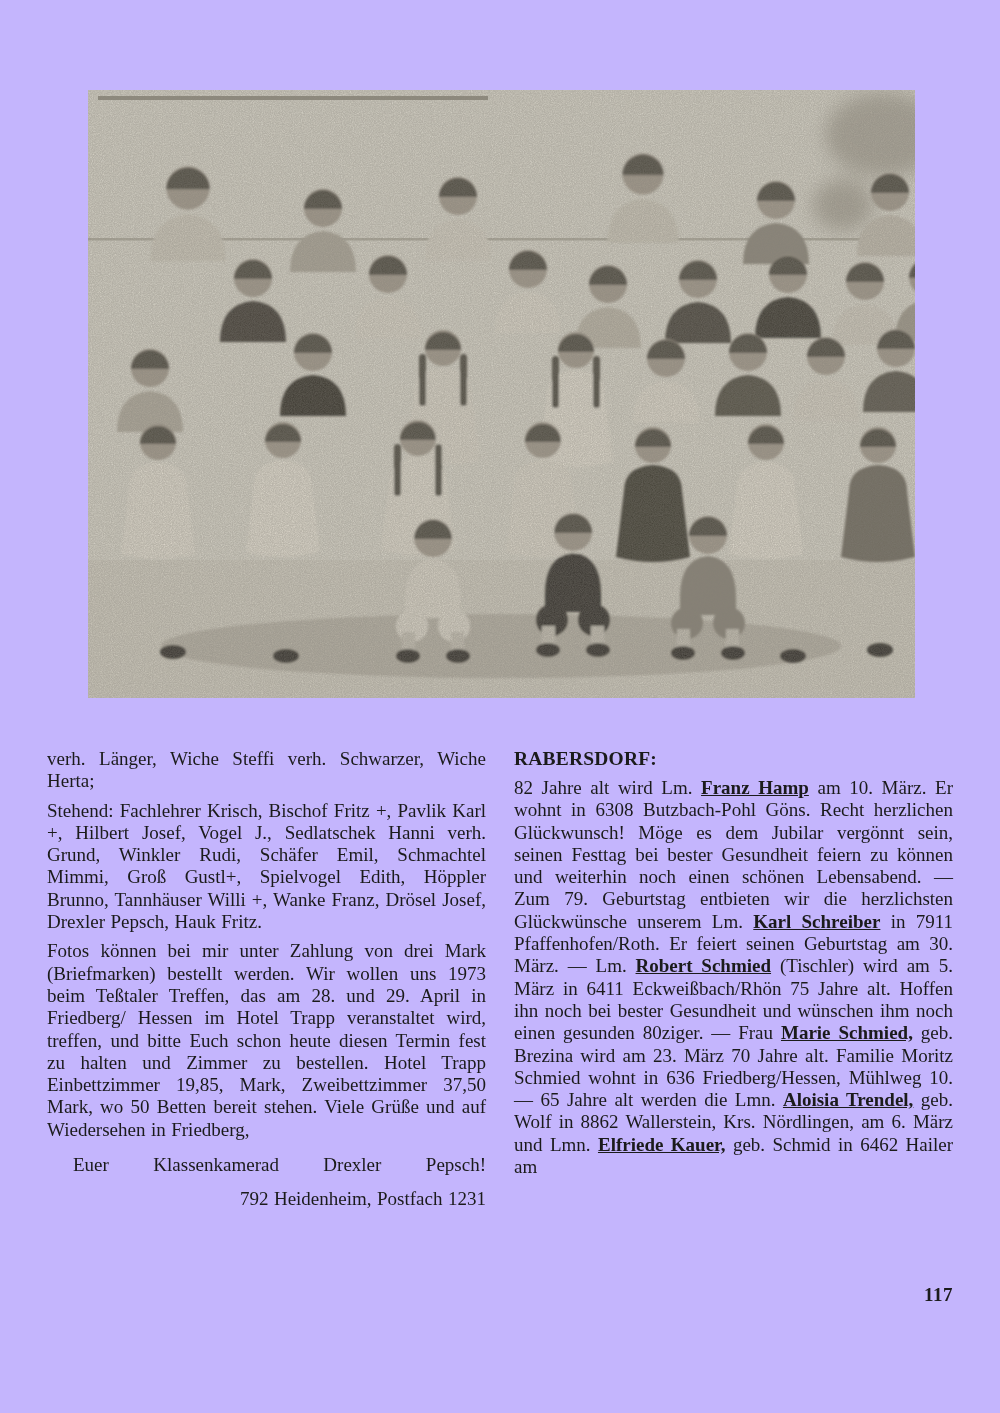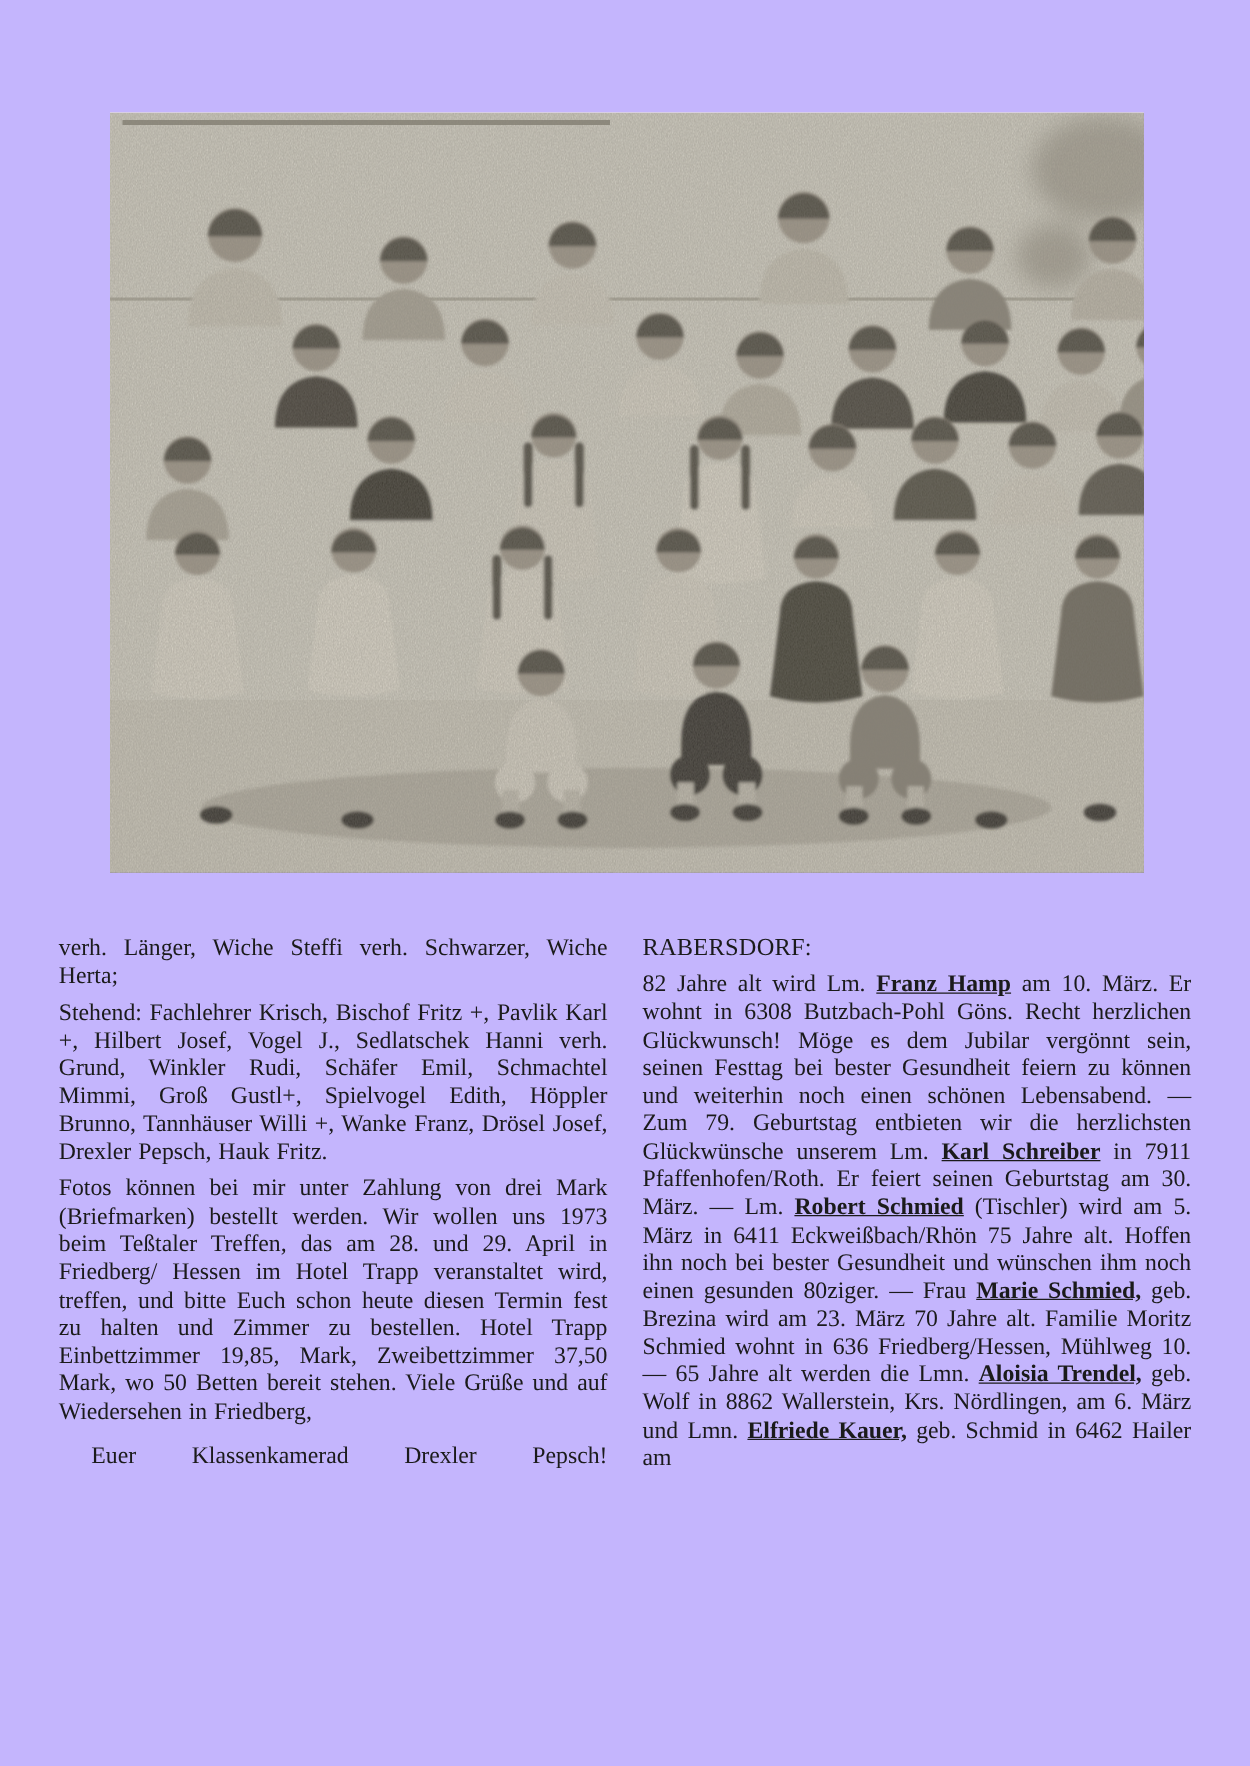--- a/index.html
+++ b/index.html
@@ -38,21 +38,21 @@
     text-align:justify;
     text-align-last:justify;
     margin-top:13px;margin-bottom:12px;
   }
   .p-right{
     text-align:right;text-align-last:right;
     padding-left:26px;
   }
   b{font-weight:bold;text-decoration:underline;}
   .sect-h{
-    font-weight:normal;font-size:19.5px;line-height:22px;
+    font-weight:bold;font-size:19.5px;line-height:22px;
     margin:0 0 7px 0;letter-spacing:.2px;
   }
   .pagenum{
     position:absolute;left:515px;top:1284px;width:438px;
     text-align:right;font-size:19px;font-weight:bold;letter-spacing:.5px;
   }
 </style>
 </head>
 <body>
 
@@ -160,23 +160,25 @@
       <rect width="827" height="608" filter="url(#grain)" opacity="0.5"></rect>
     </svg>
   </figure>
 
   <div class="columns">
     <div class="col">
         <p class="para"><span>verh. Länger, Wiche Steffi verh. Schwarzer, Wiche Herta;</span></p>
         <p class="para"><span>Stehend: Fachlehrer Krisch, Bischof Fritz +, Pavlik Karl +, Hilbert Josef, Vogel J., Sedlatschek Hanni verh. Grund, Winkler Rudi, Schäfer Emil, Schmachtel Mimmi, Groß Gustl+, Spielvogel Edith, Höppler Brunno, Tannhäuser Willi +, Wanke Franz, Drösel Josef, Drexler Pepsch, Hauk Fritz.</span></p>
         <p class="para"><span>Fotos können bei mir unter Zahlung von drei Mark (Briefmarken) bestellt werden. Wir wollen uns 1973 beim Teßtaler Treffen, das am 28. und 29. April in Friedberg/ Hessen im Hotel Trapp veranstaltet wird, treffen, und bitte Euch schon heute diesen Termin fest zu halten und Zimmer zu bestellen. Hotel Trapp Einbettzimmer 19,85, Mark, Zweibettzimmer 37,50 Mark, wo 50 Betten bereit stehen. Viele Grüße und auf Wiedersehen in Friedberg,</span></p>
         <p class="para p-signoff"><span>Euer Klassenkamerad Drexler Pepsch!</span></p>
+        <p class="para p-right"><span>792 Heidenheim, Postfach 1231</span></p>
       </div>
 
     <div class="col">
       <h3 class="sect-h">RABERSDORF:</h3>
       <div>
           <p class="para"><span>82 Jahre alt wird Lm. </span><b>Franz Hamp</b><span> am 10. März. Er wohnt in 6308 Butzbach-Pohl Göns. Recht herzlichen Glückwunsch! Möge es dem Jubilar vergönnt sein, seinen Festtag bei bester Gesundheit feiern zu können und weiterhin noch einen schönen Lebensabend. — Zum 79. Geburtstag entbieten wir die herzlichsten Glückwünsche unserem Lm. </span><b>Karl Schreiber</b><span> in 7911 Pfaffenhofen/Roth. Er feiert seinen Geburtstag am 30. März. — Lm. </span><b>Robert Schmied</b><span> (Tischler) wird am 5. März in 6411 Eckweißbach/Rhön 75 Jahre alt. Hoffen ihn noch bei bester Gesundheit und wünschen ihm noch einen gesunden 80ziger. — Frau </span><b>Marie Schmied,</b><span> geb. Brezina wird am 23. März 70 Jahre alt. Familie Moritz Schmied wohnt in 636 Friedberg/Hessen, Mühlweg 10. — 65 Jahre alt werden die Lmn. </span><b>Aloisia Trendel,</b><span> geb. Wolf in 8862 Wallerstein, Krs. Nördlingen, am 6. März und Lmn. </span><b>Elfriede Kauer,</b><span> geb. Schmid in 6462 Hailer am</span></p>
         </div>
     </div>
   </div>
 
+  <div class="pagenum">117</div>
 </div>
 
 </body></html>

